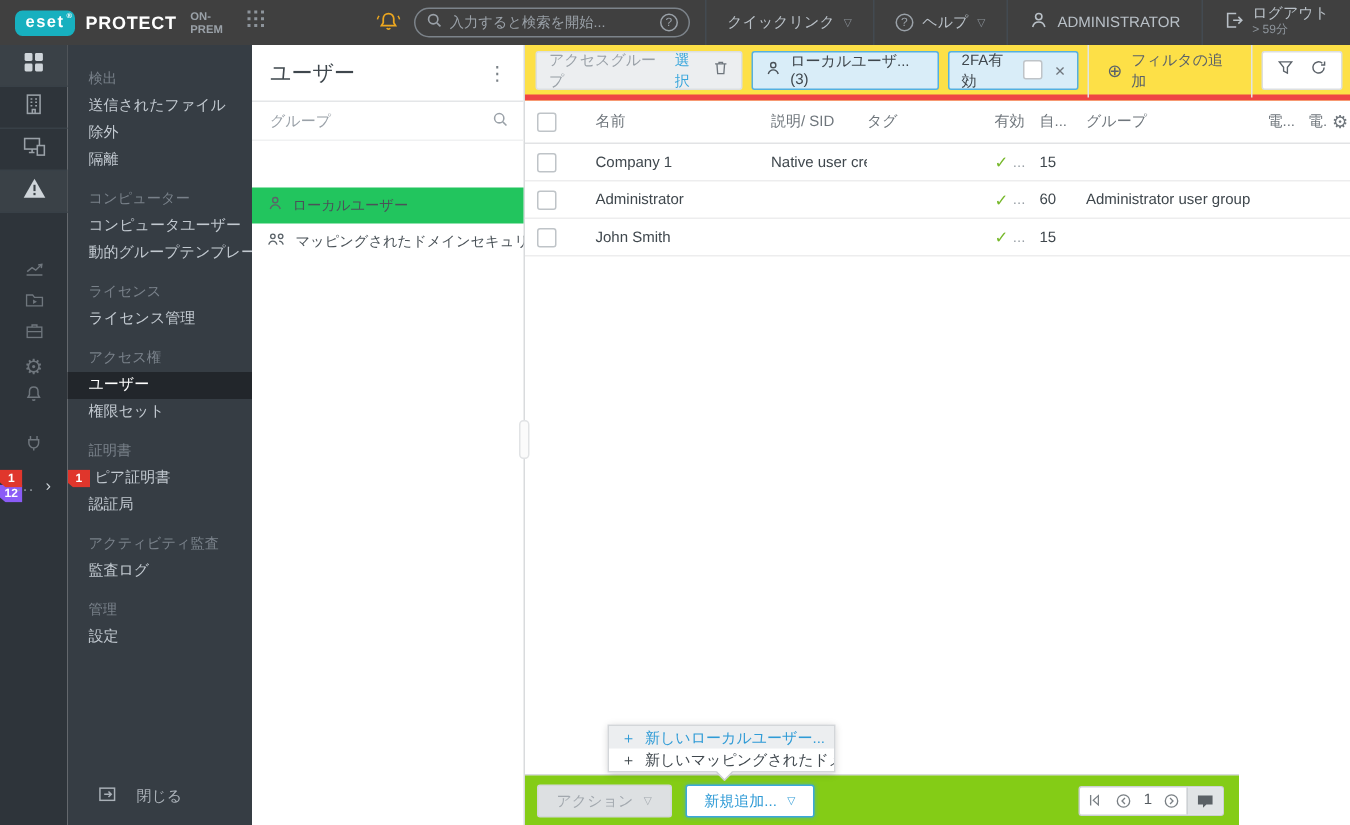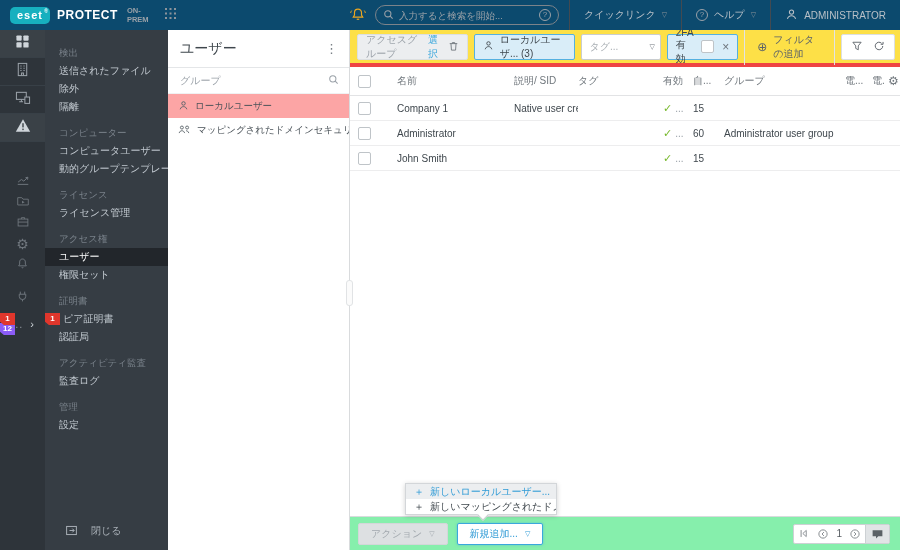--- a/index.html
+++ b/index.html
@@ -3,21 +3,21 @@
 <meta charset="utf-8">
 <style>
   * { margin:0; padding:0; box-sizing:border-box; }
   html,body { width:900px; height:550px; overflow:hidden; background:#fff;
     font-family:"Liberation Sans","DejaVu Sans",sans-serif; }
   #app { position:relative; width:900px; height:550px; background:#fff; }
   .svgicon { display:inline-block; vertical-align:middle; flex:0 0 auto; }
 
   
   .topbar { position:absolute; left:0; top:0; width:900px; height:30px;
-    background:#0c4a6e; display:flex; align-items:center; color:#c3cad1; z-index:30; }
+    background:#404040; display:flex; align-items:center; color:#c3cad1; z-index:30; }
   .brand { display:flex; align-items:center; gap:7px; padding-left:10px; width:175px; }
   .logo { background:#17b0bf; color:#fff; font-weight:bold; font-size:11px;
     padding:2px 7px 3px; border-radius:5px; letter-spacing:1px; position:relative; }
   .logo sup { font-size:5px; position:absolute; top:1px; right:1px; }
   .product { color:#fff; font-size:12px; font-weight:bold; letter-spacing:.5px; }
   .edition { color:#9aa1a8; font-size:7.5px; font-weight:bold; margin-left:2px; }
   .launcher { margin-left:8px; color:#8d949b; cursor:pointer; }
   .tb-right { margin-left:auto; display:flex; align-items:stretch; height:100%; }
   .tb-item { display:flex; align-items:center; gap:6px; padding:0 14px; font-size:10px;
     color:#b9c0c7; border-left:1px solid #434a51; cursor:pointer; }
@@ -68,21 +68,21 @@
   .groups { position:absolute; left:168px; top:30px; width:182px; height:520px;
     background:#fff; border-right:1px solid #d9dbdd; z-index:10; }
   .g-head { height:38px; display:flex; align-items:center; justify-content:space-between;
     padding:0 10px 0 12px; border-bottom:1px solid #e4e6e8; }
   .g-title { font-size:14px; color:#3f474d; }
   .g-menu { color:#7a8187; font-size:13px; cursor:pointer; letter-spacing:1px; }
   .g-search { height:26px; display:flex; align-items:center; justify-content:space-between;
     padding:0 10px 0 12px; color:#9aa1a8; font-size:10px; border-bottom:1px solid #f0f1f2; cursor:pointer; }
   .g-item { height:24px; display:flex; align-items:center; gap:6px; padding:0 4px 0 10px;
     font-size:9.5px; color:#4a5258; cursor:pointer; white-space:nowrap; overflow:hidden; }
-  .g-item.sel { background:#fca5a5; }
+  .g-item.sel { background:#22c55e;margin-top:31px; }
   .g-item .svgicon { color:#5b6369; }
   .splitter { position:absolute; right:-4px; top:250px; width:7px; height:26px;
     background:#fbfbfb; border:1px solid #e1e3e5; border-radius:3px; z-index:12; cursor:col-resize; }
 
   
   .main { position:absolute; left:350px; top:30px; width:550px; height:520px; background:#fff; }
   .toolbar { height:37px; background:#fde047; border-bottom:4px solid #ef4444;
     display:flex; align-items:center; padding:0 5px 0 7px; gap:6px; }
   .chip { height:26px; display:flex; align-items:center; gap:6px; padding:0 8px;
     border-radius:2px; font-size:10px; cursor:pointer; }
@@ -112,21 +112,21 @@
     align-items:center; padding-left:8px; font-size:10px; color:#3f474d; }
   .t-head { height:29px; color:#6f767c; border-bottom:1px solid #e2e3e5; }
   .t-body .t-row { height:25px; border-bottom:1px solid #ededee; cursor:pointer; }
   .t-cell { overflow:hidden; white-space:nowrap; padding-right:16px; }
   .c-enabled { display:flex; align-items:center; gap:3px; }
   .check { color:#76b82a; font-weight:bold; font-size:11px; }
   .dots { color:#9aa1a8; }
   .t-gear { color:#6f767c; font-size:12px; text-align:right; padding-right:4px; cursor:pointer; }
 
   
-  .footer { position:absolute; left:0; bottom:0; width:550px; height:34px; background:#86efac;
+  .footer { position:absolute; left:0; bottom:0; width:476px; height:34px; background:#84cc16;
     border-top:1px solid #d9dbdd; display:flex; align-items:center; padding:0 10px 0 8px; gap:9px; }
   .btn { height:22px; border-radius:2px; font-size:10px; display:flex; align-items:center;
     gap:7px; padding:0 12px; cursor:pointer; }
   .btn-disabled { background:#dde0e2; color:#a2a8ae; border:1px solid #d3d7d9; }
   .btn-primary { background:#fff; color:#2f9bd6; border:1px solid #3ba7dc;
     box-shadow:0 0 3px rgba(59,167,220,.55); }
   .pager { margin-left:auto; display:flex; align-items:center; height:20px;
     border:1px solid #cdd1d4; border-radius:2px; background:#fff; color:#7a8085; }
   .pg-seg { padding:0 4px; display:flex; align-items:center; height:100%; cursor:pointer; }
   .pg-num { font-size:10px; color:#555b60; padding:0 3px; }
@@ -203,20 +203,32 @@
       </div>
       <div class="tb-item">
         <span class="svgicon">
           <svg width="13" height="13" viewBox="0 0 16 16" fill="none" stroke="currentColor" stroke-width="1.3">
             <circle cx="8" cy="5" r="2.6"></circle>
               <path d="M3 13.5c.8-2.8 2.7-4 5-4s4.2 1.2 5 4"></path>
           </svg>
         </span>
         <span>ADMINISTRATOR</span>
       </div>
+      <div class="tb-item">
+        <span class="svgicon">
+          <svg width="13" height="13" viewBox="0 0 16 16" fill="none" stroke="currentColor" stroke-width="1.3">
+            <path d="M10 2.5H3v11h7"></path>
+              <path d="M7.5 8h7M11.8 5.2 14.6 8l-2.8 2.8"></path>
+          </svg>
+        </span>
+        <span class="logout-txt">
+          <span>ログアウト</span>
+          <span class="logout-timer">&gt; 59分</span>
+        </span>
+      </div>
     </div>
   </div>
 
   <div class="rail">
     <div class="rail-tile lit">
       <span class="svgicon">
         <svg width="15" height="15" viewBox="0 0 16 16" fill="currentColor">
           <rect x="1.5" y="1.5" width="5.6" height="5.6" rx="1"></rect>
             <rect x="8.9" y="1.5" width="5.6" height="5.6" rx="1"></rect>
           <rect x="1.5" y="8.9" width="5.6" height="5.6" rx="1"></rect>
@@ -391,24 +403,20 @@
       </div>
       <div class="chip chip-blue">
         <span class="svgicon">
           <svg width="11" height="11" viewBox="0 0 16 16" fill="none" stroke="currentColor" stroke-width="1.4">
             <circle cx="8" cy="5" r="2.5"></circle>
               <path d="M3.2 13.5c.8-2.7 2.6-3.9 4.8-3.9s4 1.2 4.8 3.9"></path>
           </svg>
         </span>
         <span>ローカルユーザ... (3)</span>
       </div>
-      <div class="taginput">
-        <input placeholder="タグ..." style="">
-        <span class="caret2">▽</span>
-      </div>
       <div class="chip chip-blue">
         <span>2FA有効</span>
         <span class="checkbox"></span>
         <span class="chip-x">×</span>
       </div>
       <div class="addfilter">
         <span class="plus-circ">⊕</span>
         <span>フィルタの追加</span>
       </div>
       <div class="tools">

